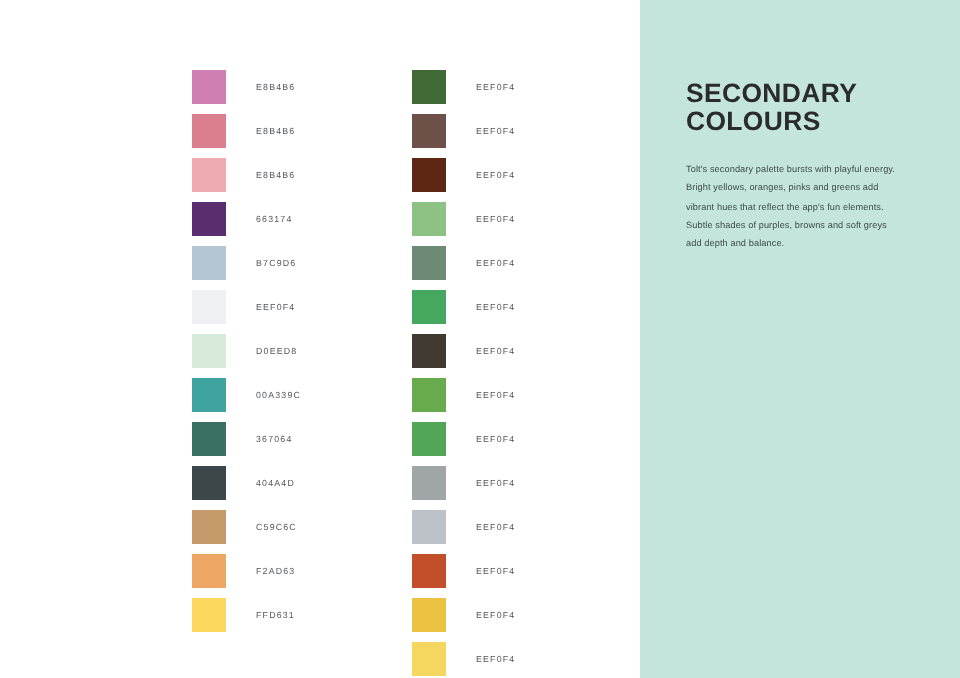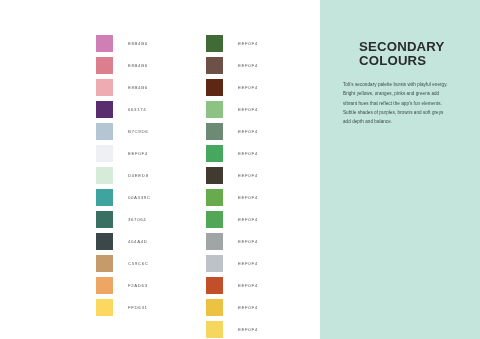--- a/index.html
+++ b/index.html
@@ -33,21 +33,21 @@
     padding: 40px 26px 0 23px;
   }
 
   #panel-heading {
     font-family: "Liberation Sans", sans-serif;
     font-weight: bold;
     font-size: 13.2px;
     line-height: 13.6px;
     letter-spacing: 0.2px;
     color: #2b2b2b;
-    margin: 0 0 13px 16px;
+    margin: 0 0 13px 0;
     white-space: pre-line;
   }
 
   #panel-body {
     font-family: "Liberation Sans", sans-serif;
     font-size: 4.6px;
     line-height: 9.2px;
     color: #3b4b46;
     margin: 0;
     white-space: pre-line;

